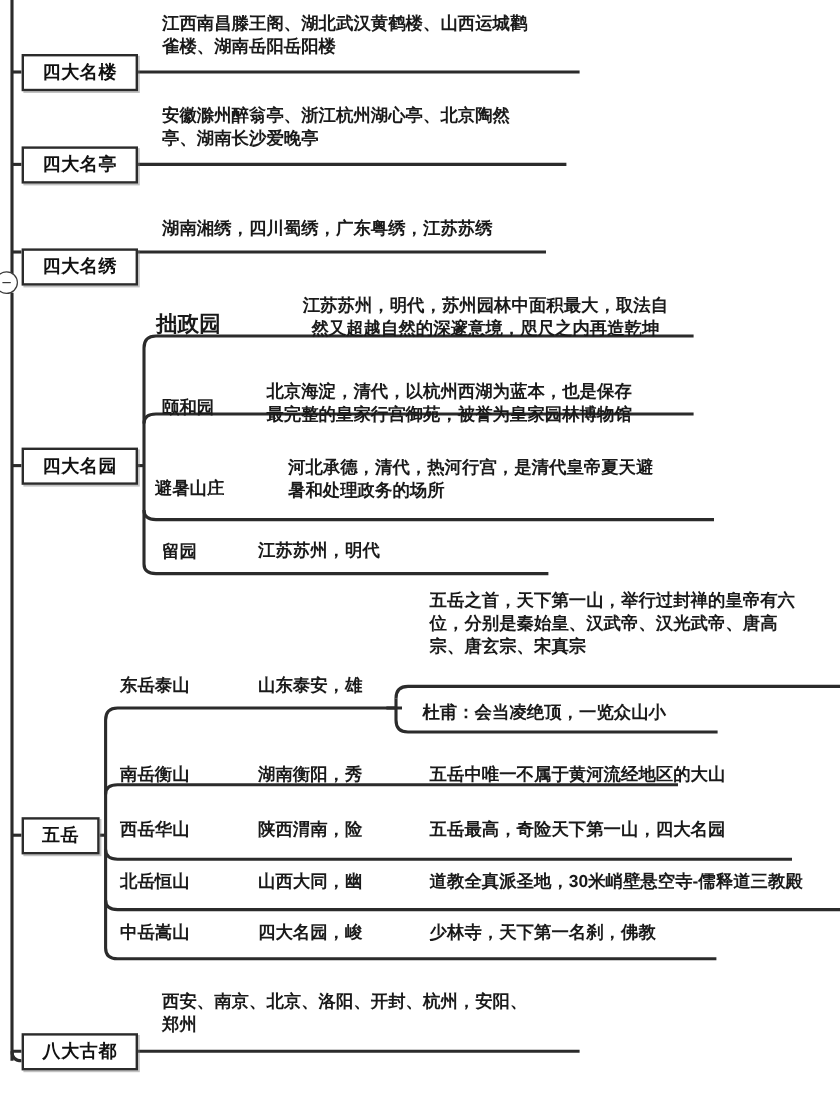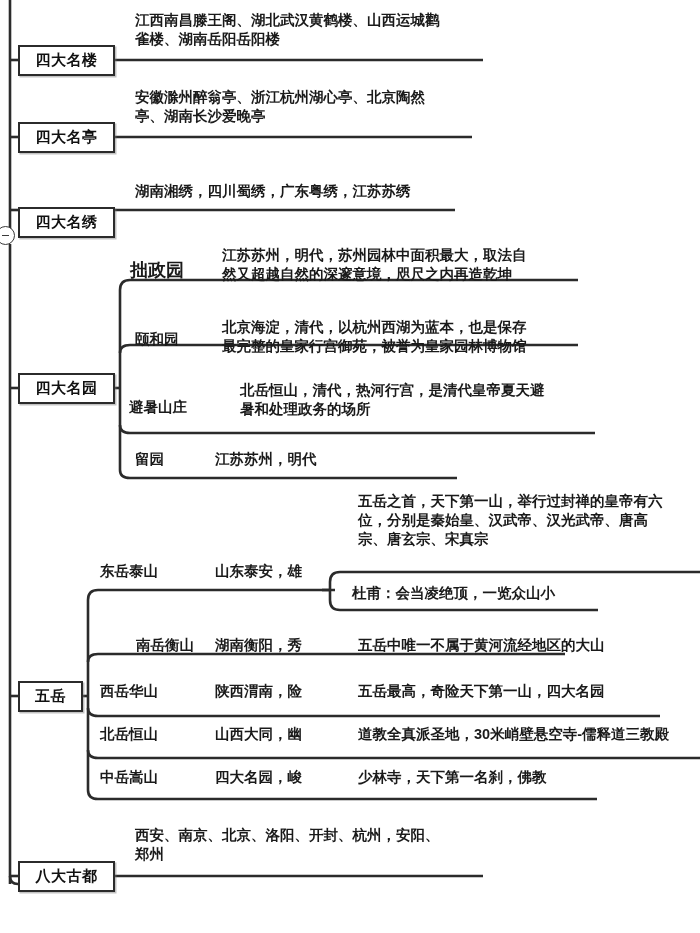--- a/index.html
+++ b/index.html
@@ -159,42 +159,42 @@
 
   <div class="txt" style="left:135px; top:88px; width:360px; font-size:14.5px;">安徽滁州醉翁亭、浙江杭州湖心亭、北京陶然
 亭、湖南长沙爱晚亭</div>
 
   <div class="txt" style="left:135px; top:182px; width:360px; font-size:14.5px;">湖南湘绣，四川蜀绣，广东粤绣，江苏苏绣</div>
 
   <div class="txt" style="left:135px; top:826px; width:360px; font-size:14.5px;">西安、南京、北京、洛阳、开封、杭州，安阳、
 郑州</div>
 
   <div class="lbl" style="left:130px; top:258px; font-size:18px;">拙政园</div>
-  <div class="txt" style="left:222px; top:246px; width:365px; font-size:14.5px;">江苏苏州，明代，苏州园林中面积最大，取法自
+  <div class="txt" style="left:222px; top:246px; width:365px; font-size:14.5px;text-align:center;">江苏苏州，明代，苏州园林中面积最大，取法自
 然又超越自然的深邃意境，咫尺之内再造乾坤</div>
 
   <div class="lbl" style="left:135px; top:330px; font-size:14.5px;">颐和园</div>
   <div class="txt" style="left:222px; top:318px; width:370px; font-size:14.5px;">北京海淀，清代，以杭州西湖为蓝本，也是保存
 最完整的皇家行宫御苑，被誉为皇家园林博物馆</div>
 
   <div class="lbl" style="left:129px; top:398px; font-size:14.5px;">避暑山庄</div>
-  <div class="txt" style="left:240px; top:381px; width:370px; font-size:14.5px;">北岳恒山，清代，热河行宫，是清代皇帝夏天避
+  <div class="txt" style="left:240px; top:381px; width:370px; font-size:14.5px;">河北承德，清代，热河行宫，是清代皇帝夏天避
 暑和处理政务的场所</div>
 
   <div class="lbl" style="left:135px; top:450px; font-size:14.5px;">留园</div>
   <div class="txt" style="left:215px; top:450px; width:300px; font-size:14.5px;">江苏苏州，明代</div>
 
   <div class="lbl" style="left:100px; top:562px; font-size:14.5px;">东岳泰山</div>
   <div class="lbl" style="left:215px; top:562px; font-size:14.5px;">山东泰安，雄</div>
   <div class="txt" style="left:358px; top:492px; width:342px; font-size:14.5px;">五岳之首，天下第一山，举行过封禅的皇帝有六
 位，分别是秦始皇、汉武帝、汉光武帝、唐高
 宗、唐玄宗、宋真宗</div>
   <div class="lbl" style="left:352px; top:584px; font-size:14.5px;">杜甫：会当凌绝顶，一览众山小</div>
 
-  <div class="lbl" style="left:100px; top:636px; font-size:14.5px;margin-left:36px;">南岳衡山</div>
+  <div class="lbl" style="left:100px; top:636px; font-size:14.5px;">南岳衡山</div>
   <div class="lbl" style="left:215px; top:636px; font-size:14.5px;">湖南衡阳，秀</div>
   <div class="lbl" style="left:358px; top:636px; font-size:14.5px;">五岳中唯一不属于黄河流经地区的大山</div>
 
   <div class="lbl" style="left:100px; top:682px; font-size:14.5px;">西岳华山</div>
   <div class="lbl" style="left:215px; top:682px; font-size:14.5px;">陕西渭南，险</div>
   <div class="lbl" style="left:358px; top:682px; font-size:14.5px;">五岳最高，奇险天下第一山，四大名园</div>
 
   <div class="lbl" style="left:100px; top:725px; font-size:14.5px;">北岳恒山</div>
   <div class="lbl" style="left:215px; top:725px; font-size:14.5px;">山西大同，幽</div>
   <div class="lbl" style="left:358px; top:725px; font-size:14.5px;">道教全真派圣地，30米峭壁悬空寺-儒释道三教殿</div>

